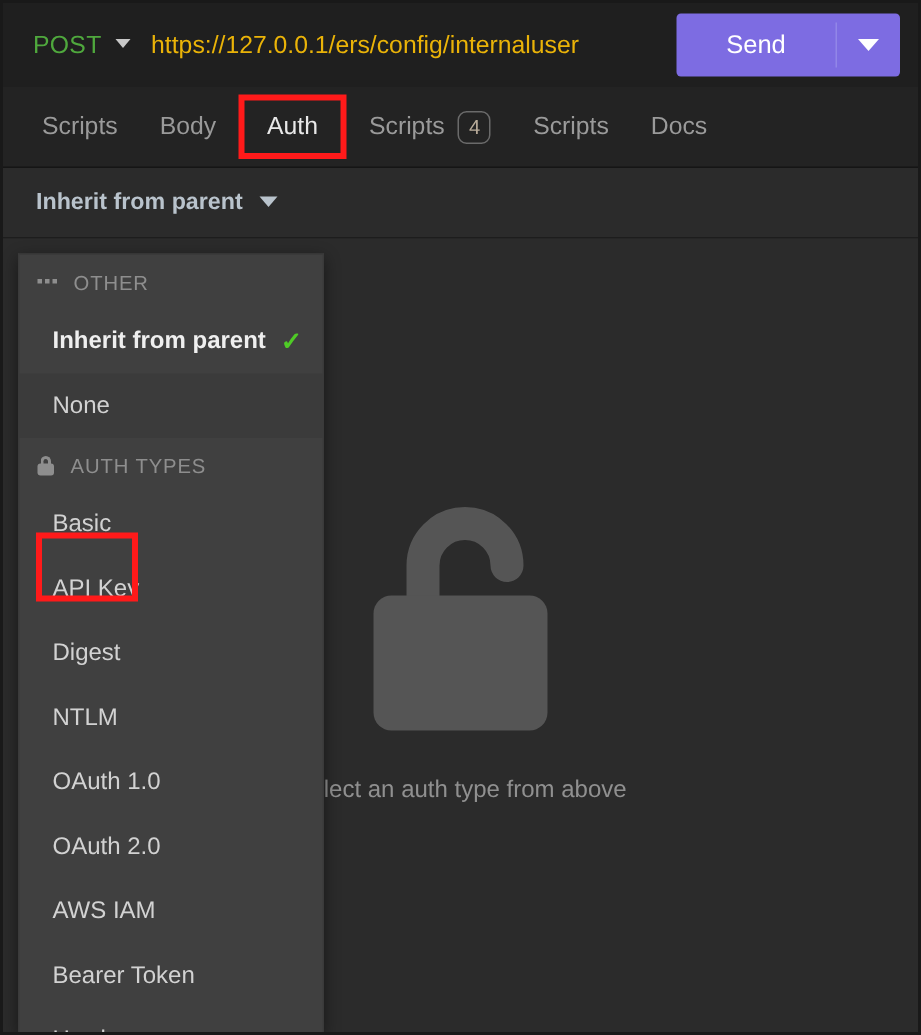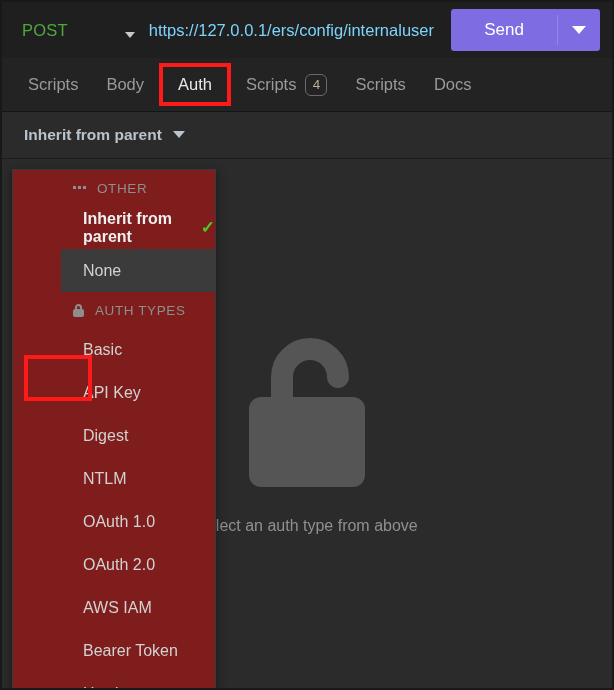--- a/index.html
+++ b/index.html
@@ -50,21 +50,21 @@
   .caret-down {
     display: inline-block;
     width: 0; height: 0;
     border-left: 5.5px solid transparent;
     border-right: 5.5px solid transparent;
     border-top: 6px solid #c8c8c8;
     margin: 0 0 2px 9px;
     vertical-align: middle;
   }
   .url-text {
-    color: #7dd3fc;
+    color: #eab308;
     font-size: 16.5px;
     margin-left: 14px;
     white-space: nowrap;
     flex: 1;
   }
   .send-wrap {
     display: flex;
     align-items: stretch;
     height: 42px;
     background: #7d6ce2;
@@ -194,27 +194,26 @@
     text-align: center;
   }
 
   
   .dropdown {
     position: absolute;
     left: 10px;
     top: 167px;
     width: 204px;
     bottom: 0;
-    background: #7f1d1d;
+    background: #404040;
     border: 1px solid #3a3a3a;
     border-bottom: none;
     box-sizing: border-box;
     box-shadow: 0 3px 10px rgba(0,0,0,.45);
     overflow: hidden;
-    padding-left: 48px;
   }
   .group-head {
     display: flex;
     align-items: center;
     height: 36px;
     padding-left: 12px;
     color: #8e8e8e;
     font-size: 13.5px;
     letter-spacing: .6px;
   }
@@ -287,21 +286,21 @@
     box-sizing: border-box;
     pointer-events: none;
   }
 </style>
 </head>
 <body>
 
 <div id="app">
 
   <div class="urlbar">
-    <div style="display:flex;align-items:flex-end;gap:48px;">
+    <div style="display:flex;align-items:center;">
       <span class="method">POST</span>
       <span class="caret-down"></span>
     </div>
     <div class="url-text">https://127.0.0.1/ers/config/internaluser</div>
     <div class="send-wrap">
       <div class="send-btn">Send</div>
       <div class="send-split"></div>
       <div class="send-caret">
         <i></i>
       </div>

